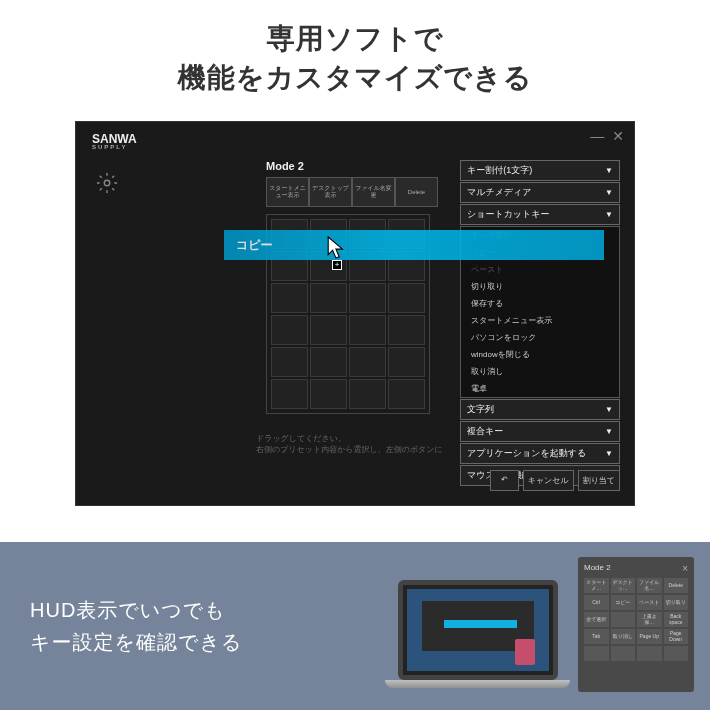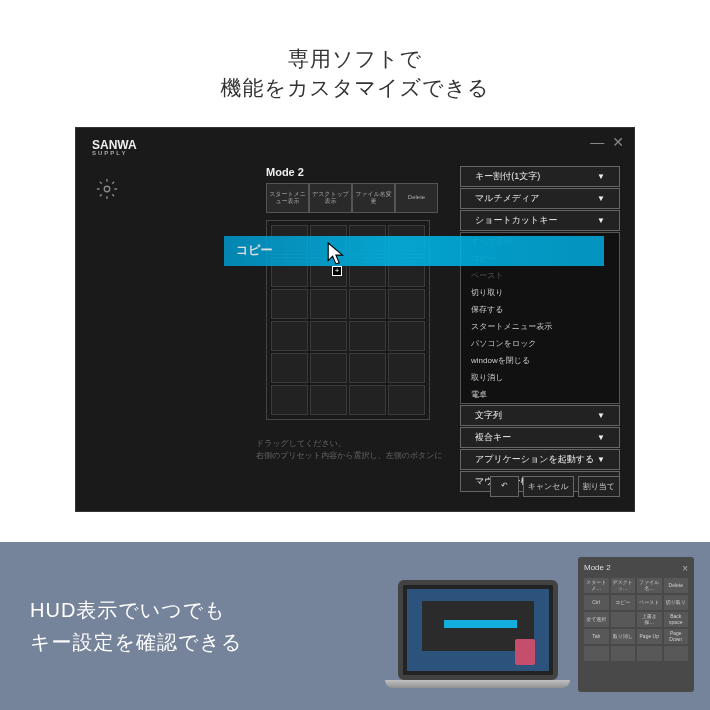--- a/index.html
+++ b/index.html
@@ -1,34 +1,34 @@
 <!DOCTYPE html>
 <html><head>
 <meta charset="utf-8">
 <style>
 * { margin: 0; padding: 0; box-sizing: border-box; font-family: 'Hiragino Sans', 'Meiryo', sans-serif; }
 body { width: 710px; height: 710px; background: #fff; position: relative; overflow: hidden; }
-.heading { text-align: center; font-size: 21px; font-weight: 400; color: #333; padding: 44px 0 24px; line-height: 1.4; letter-spacing: 1px; }
+.heading { text-align: center; font-size: 28px; font-weight: 700; color: #333; padding: 19px 0 24px; line-height: 1.4; letter-spacing: 1px; }
 .app-window { width: 560px; height: 385px; margin: 0 auto; background: #1a1a1a; border: 1px solid #333; position: relative; color: #ccc; }
 .window-controls { position: absolute; top: 6px; right: 10px; font-size: 14px; color: #888; display: flex; gap: 8px; }
 .brand { position: absolute; top: 12px; left: 16px; font-size: 12px; font-weight: bold; color: #eee; line-height: 0.9; }
 .brand-sub { font-size: 6px; letter-spacing: 2px; color: #aaa; }
 .gear { position: absolute; top: 50px; left: 20px; width: 22px; height: 22px; }
 .gear svg { width: 100%; height: 100%; stroke: #888; fill: none; stroke-width: 1.5; }
 .mode-label { position: absolute; top: 38px; left: 190px; font-size: 11px; font-weight: bold; color: #eee; }
 .tab-row { position: absolute; top: 55px; left: 190px; display: flex; }
 .tab { width: 43px; height: 30px; border: 1px solid #555; font-size: 6px; color: #aaa; display: flex; align-items: center; justify-content: center; text-align: center; line-height: 1.2; background: #2a2a2a; }
 .key-grid { position: absolute; top: 92px; left: 190px; display: grid; grid-template-columns: repeat(4, 37px); grid-template-rows: repeat(6, 30px); gap: 2px; border: 1px solid #444; padding: 4px; background: #1a1a1a; }
 .key-cell { border: 1px solid #3a3a3a; background: #222; }
 .highlight-bar { position: absolute; top: 108px; left: 148px; width: 380px; height: 30px; background: linear-gradient(90deg, #0099cc 0%, #00bbee 45%, #00aadd 100%); opacity: 0.85; display: flex; align-items: center; padding-left: 12px; font-size: 12px; color: #fff; font-weight: bold; z-index: 5; }
 .cursor { position: absolute; top: 112px; left: 250px; z-index: 10; }
 .cursor svg { width: 22px; height: 28px; }
 .plus-box { position: absolute; top: 138px; left: 256px; width: 10px; height: 10px; border: 1px solid #fff; background: #000; color: #fff; font-size: 8px; line-height: 8px; text-align: center; z-index: 10; }
 .right-panel { position: absolute; top: 38px; right: 14px; width: 160px; }
-.dropdown { border: 1px solid #666; background: #222; color: #eee; font-size: 9px; padding: 3px 14px; display: flex; justify-content: space-between; align-items: center; margin-bottom: 1px; }
+.dropdown { border: 1px solid #666; background: #222; color: #eee; font-size: 9px; padding: 3px 6px; display: flex; justify-content: space-between; align-items: center; margin-bottom: 1px; }
 .dropdown-arrow { font-size: 8px; }
 .submenu { background: #111; border: 1px solid #555; margin-bottom: 1px; }
 .submenu-item { font-size: 8px; color: #ccc; padding: 3px 10px; }
 .submenu-item.disabled { color: #555; }
 .help-text { position: absolute; bottom: 50px; left: 180px; font-size: 8px; color: #666; line-height: 1.4; }
 .bottom-buttons { position: absolute; bottom: 14px; right: 14px; display: flex; gap: 4px; }
 .btn { border: 1px solid #666; background: #222; color: #ccc; font-size: 8px; padding: 4px 4px; }
 .btn-undo { padding: 4px 10px; }
 .lower-section { position: absolute; bottom: 0; left: 0; width: 710px; height: 168px; background: #6a7a92; opacity: 0.92; display: flex; align-items: center; padding: 0 30px; }
 .lower-text { color: #fff; font-size: 20px; line-height: 1.6; letter-spacing: 1px; }

